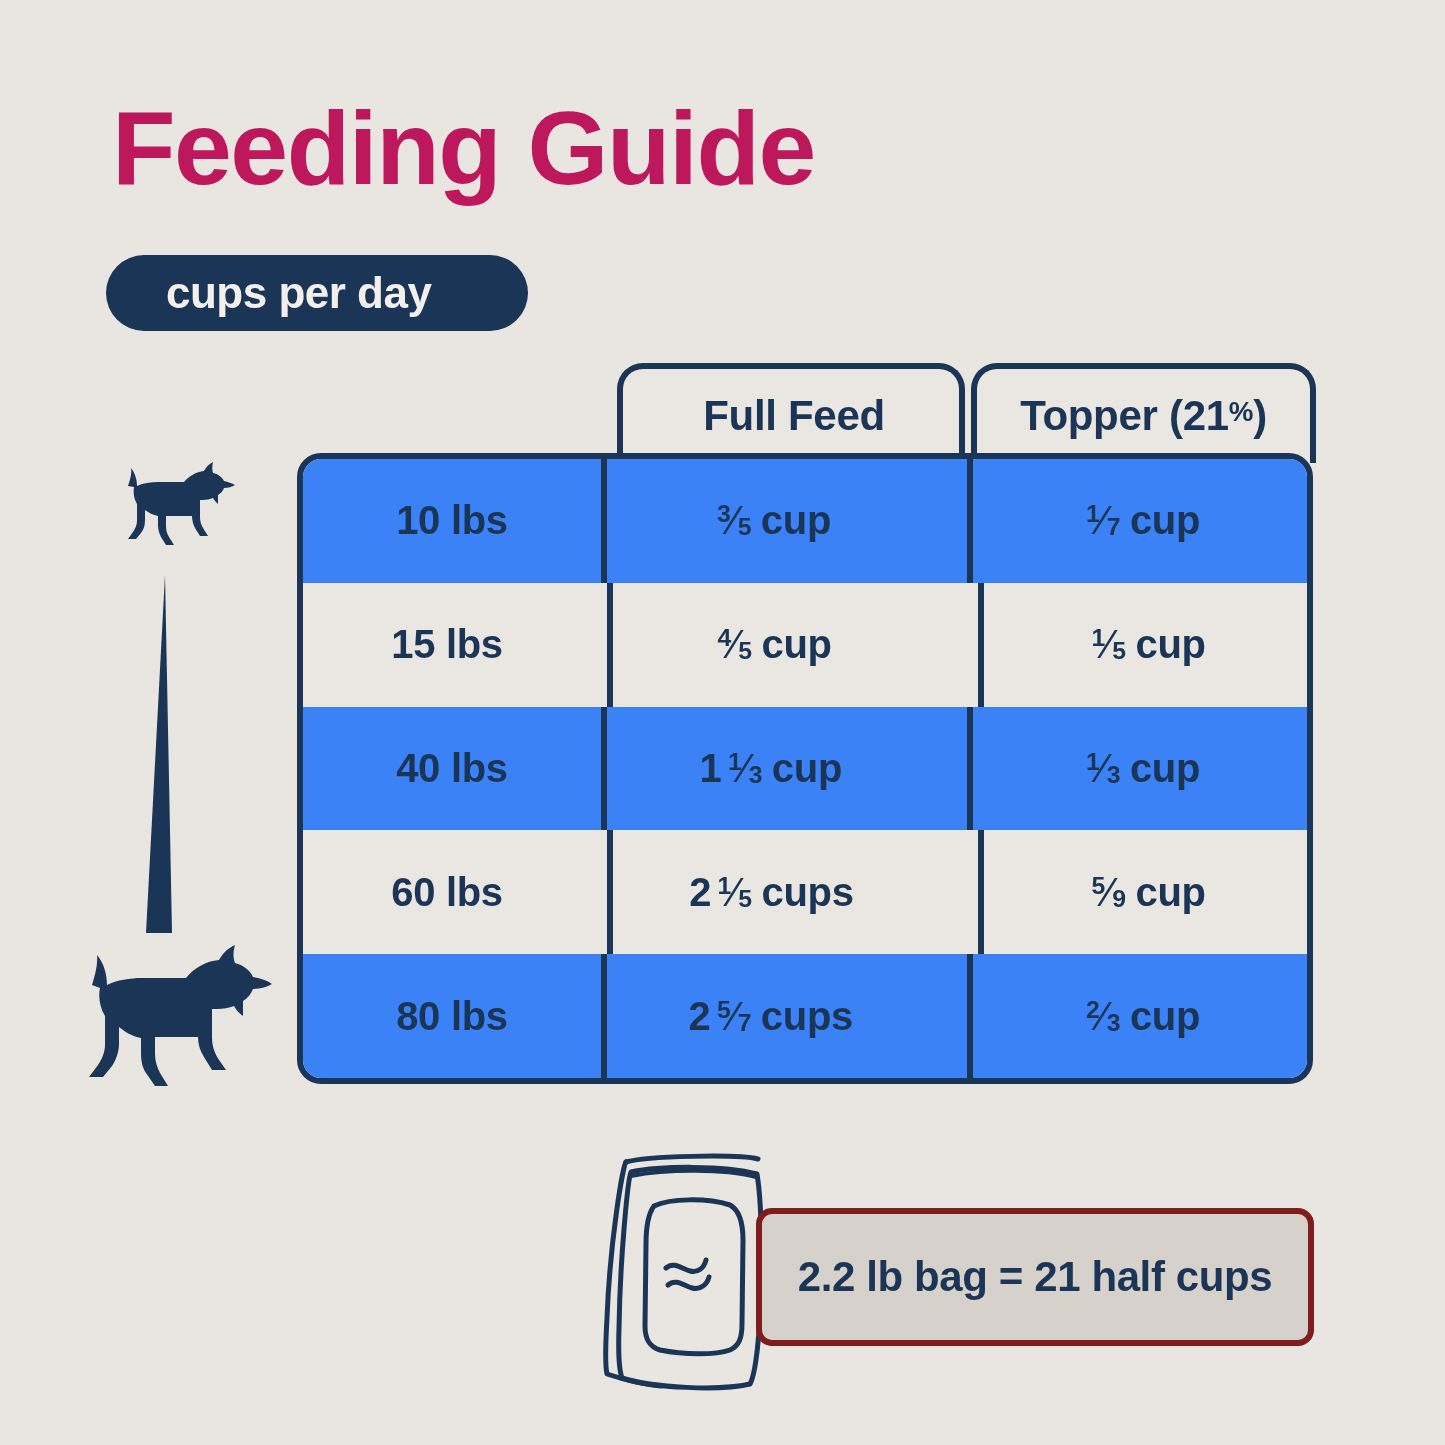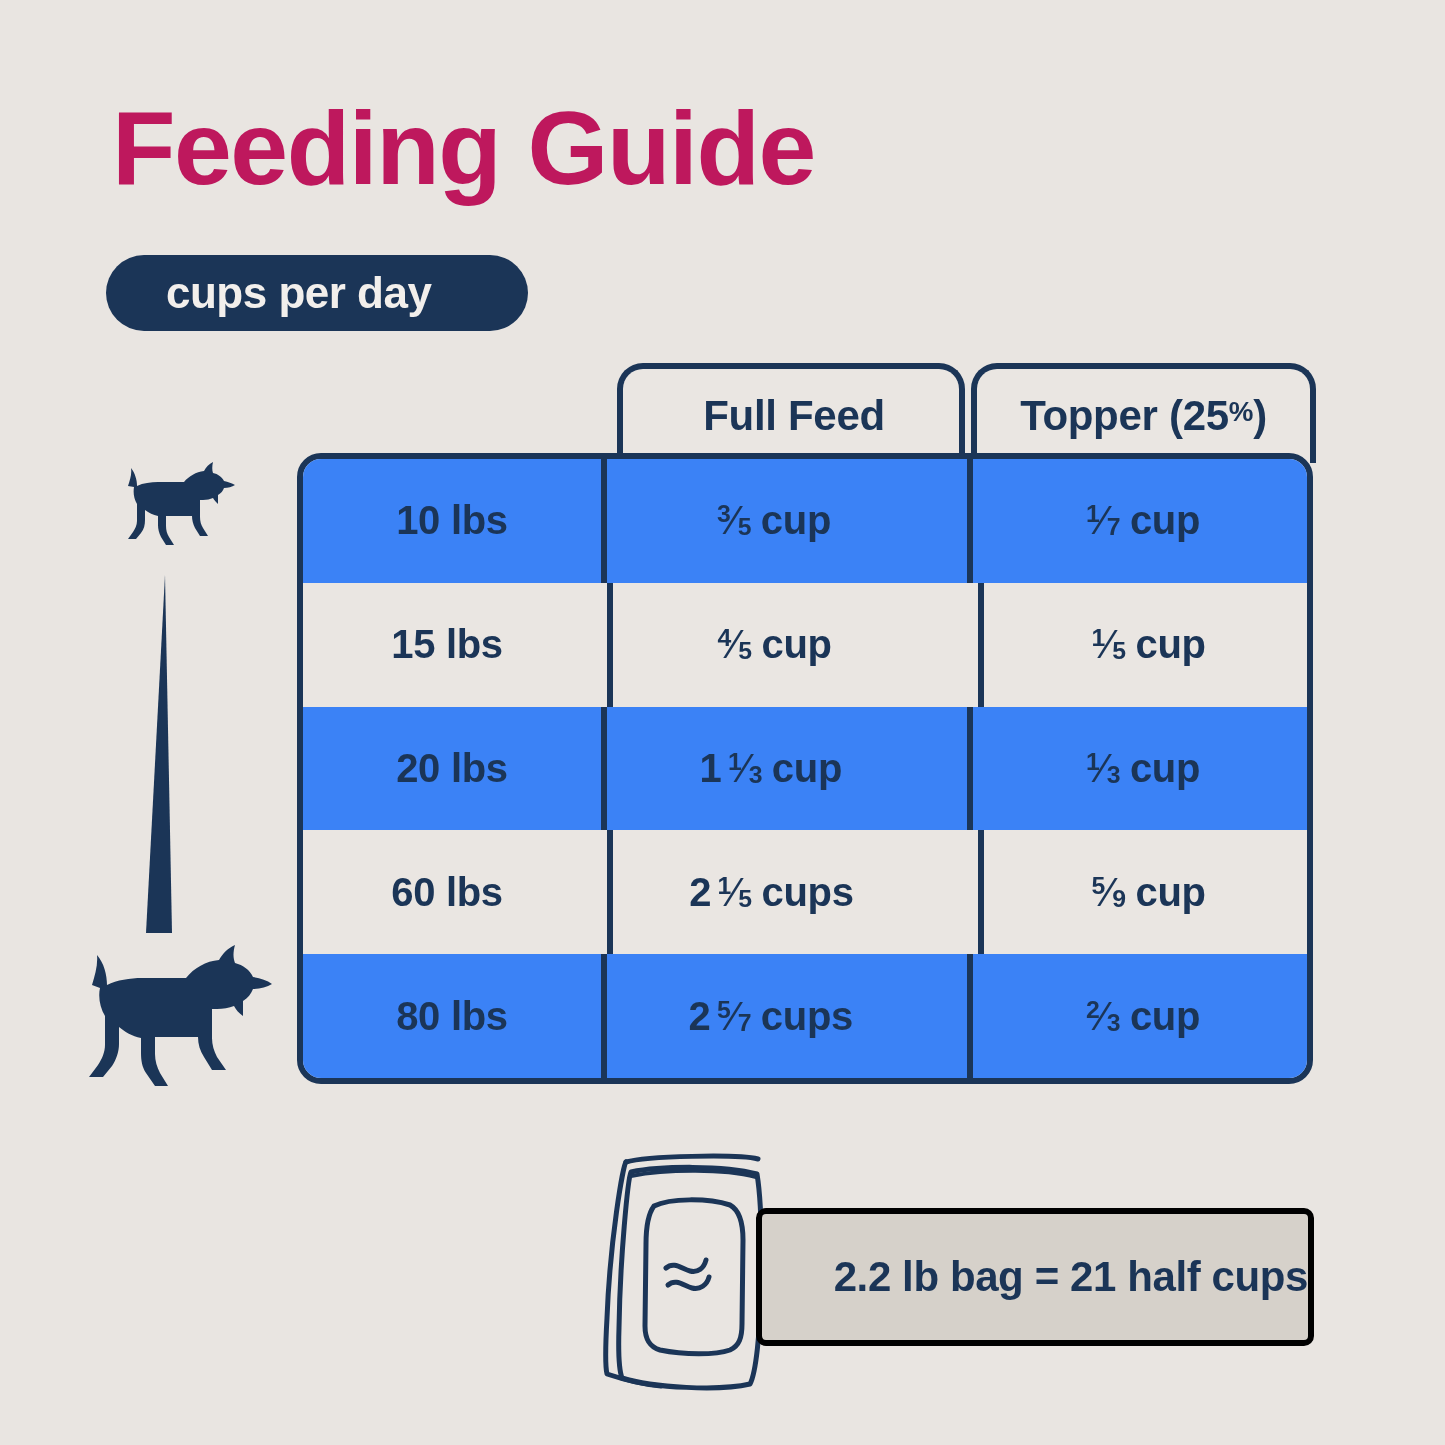--- a/index.html
+++ b/index.html
@@ -146,25 +146,25 @@
     height: 250px;
   }
   #bag-callout-bar {
     position: absolute;
     left: 756px;
     top: 1208px;
     width: 558px;
     height: 138px;
     box-sizing: border-box;
     background: #d6d1ca;
-    border: 6px solid #000000;
-    border-radius: 10px;
+    border: 6px solid #7f1d1d;
+    border-radius: 16px;
     display: flex;
     align-items: center;
-    justify-content: flex-end;
+    justify-content: center;
   }
   #bag-callout-bar .bar-label {
     font-size: 42px;
     font-weight: 700;
     color: #1b3557;
     letter-spacing: -0.4px;
   }
 </style>
 </head>
 <body>
@@ -202,21 +202,21 @@
                l-9,11 l-14,0 l9,-12 c4,-6 7,-13 7,-20 l0,-29 c-5,-8 -7,-19 -5,-28 z"></path>
     </g>
   </svg>
 </div>
 
 <div class="header-tab" id="header-tab-full">
   <span>Full Feed</span>
 </div>
 
 <div class="header-tab" id="header-tab-topper">
-  <span><span>Topper (25</span><span class="pct">%</span><span>)</span></span>
+  <span><span>Topper (21</span><span class="pct">%</span><span>)</span></span>
 </div>
 
 <div id="feeding-table">
 
   <div class="t-row shaded">
     <div class="cell weight">10 lbs</div>
     <div class="cell full">
       <span class="frac">
         <span class="whole"></span><span class="num">3</span><span class="sol">⁄</span><span class="den">5</span><span class="unit">cup</span>
       </span>
@@ -236,21 +236,21 @@
       </span>
     </div>
     <div class="cell topper">
       <span class="frac">
         <span class="whole"></span><span class="num">1</span><span class="sol">⁄</span><span class="den">5</span><span class="unit">cup</span>
       </span>
     </div>
   </div>
 
   <div class="t-row shaded">
-    <div class="cell weight">20 lbs</div>
+    <div class="cell weight">40 lbs</div>
     <div class="cell full">
       <span class="frac">
         <span class="whole">1</span><span class="num">1</span><span class="sol">⁄</span><span class="den">3</span><span class="unit">cup</span>
       </span>
     </div>
     <div class="cell topper">
       <span class="frac">
         <span class="whole"></span><span class="num">1</span><span class="sol">⁄</span><span class="den">3</span><span class="unit">cup</span>
       </span>
     </div>

